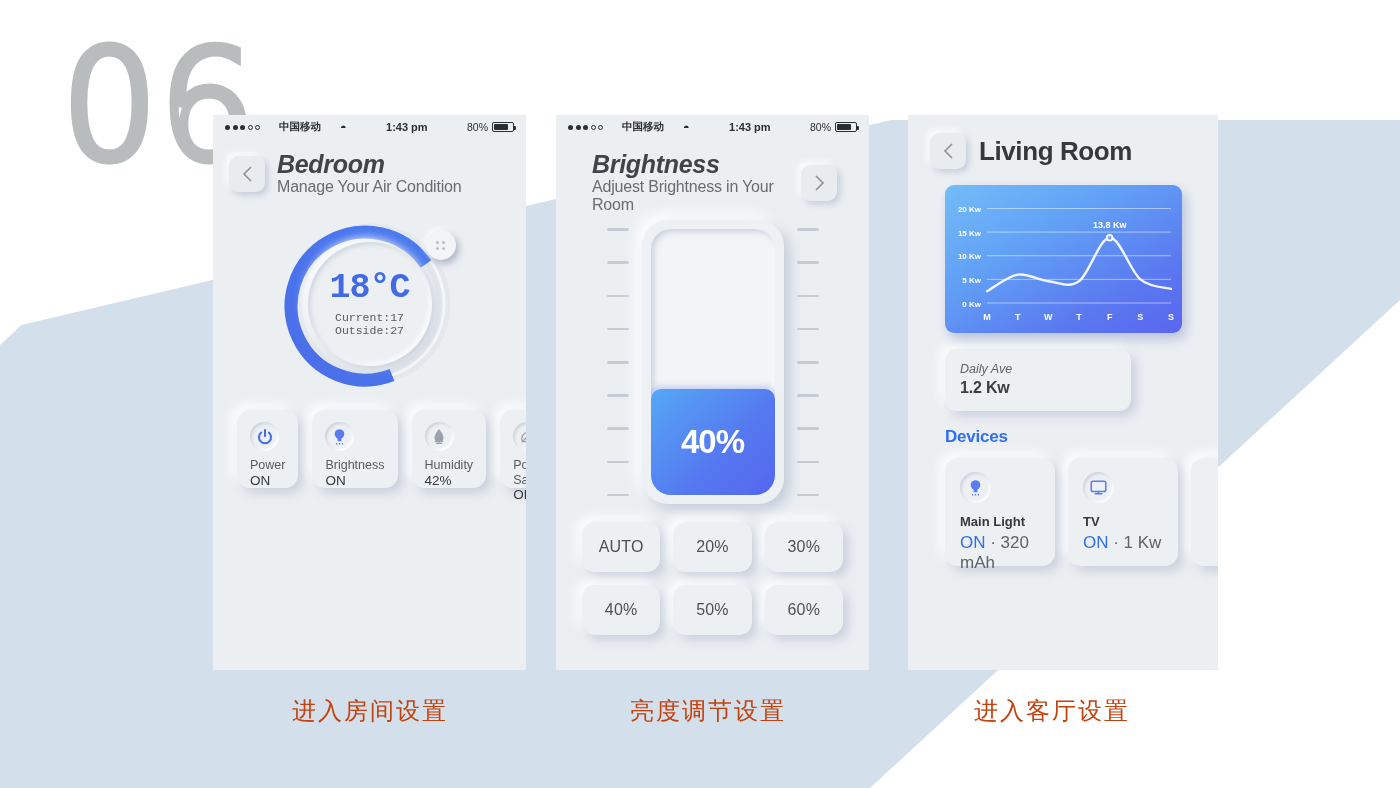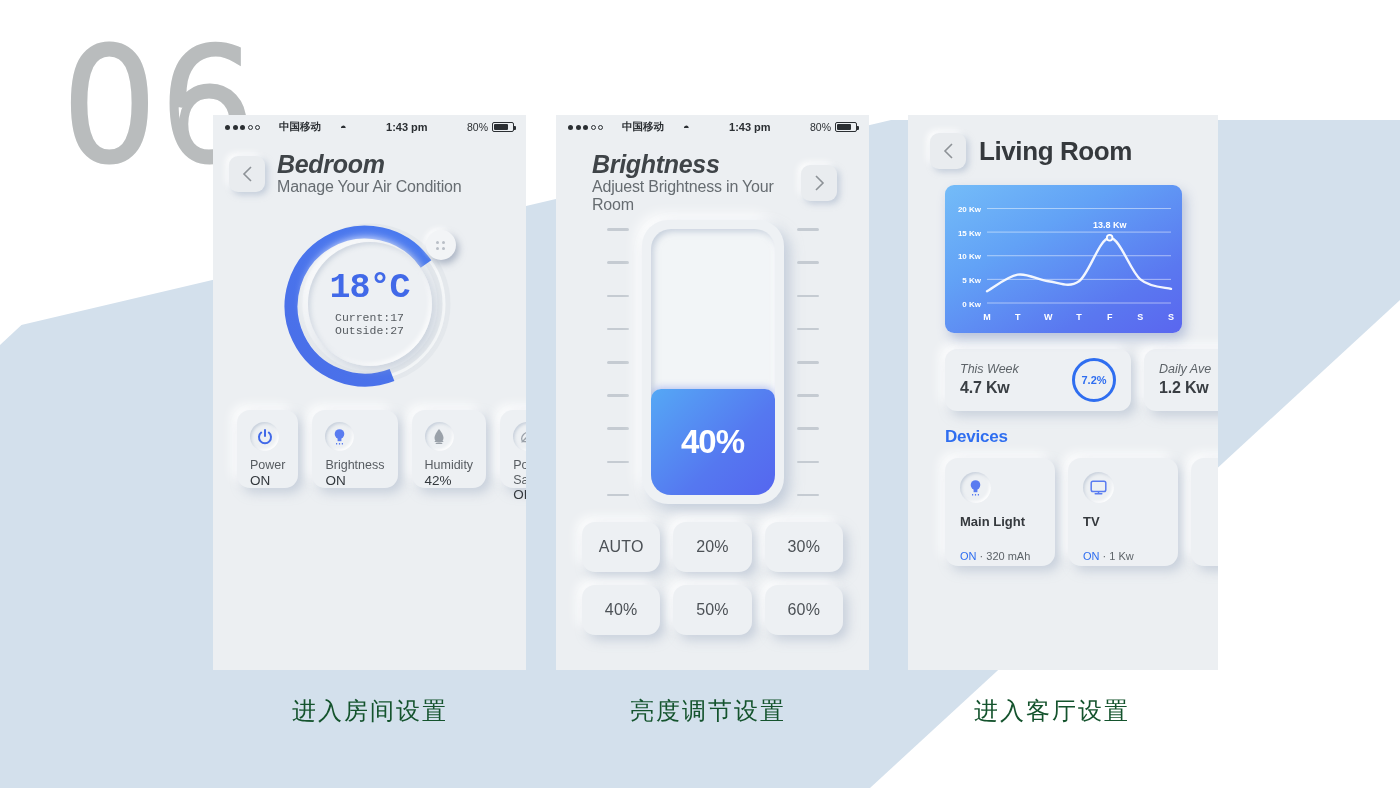--- a/index.html
+++ b/index.html
@@ -172,26 +172,26 @@
     width:110px;height:108px;border-radius:13px;background:#edf0f3;flex:none;box-sizing:border-box;
     padding:14px 0 0 15px;
     box-shadow:5px 5px 11px rgba(163,177,198,.5), -5px -5px 11px rgba(255,255,255,.95);
   }
   .dev-ic{
     width:31px;height:31px;border-radius:50%;background:#edf0f3;
     box-shadow: inset 1.5px 1.5px 3px rgba(163,177,198,.5), inset -1.5px -1.5px 3px #fff;
     display:flex;align-items:center;justify-content:center;margin-bottom:11px;
   }
   .dev-n{font-size:13px;font-weight:700;color:#35393d;line-height:1.2;}
-  .dev-s{font-size:11px;color:#5d6368;margin-top:20px;}
+  .dev-s{font-size:17px;color:#5d6368;margin-top:3px;}
   .dev-s b{color:#2f6ef0;font-weight:400;}
   
   .cap{
     position:absolute;z-index:3;top:695px;
-    font-size:24px;color:#14532d;letter-spacing:2px;
+    font-size:24px;color:#c2410c;letter-spacing:2px;
     font-family:"DejaVu Sans","Liberation Sans",sans-serif;
     white-space:nowrap;
   }
 </style>
 </head>
 <body>
 
 <svg id="bg" width="1400" height="788" viewBox="0 0 1400 788">
   <rect x="0" y="0" width="1400" height="788" fill="#ffffff"></rect>
   <polygon points="1400,0 1400,330 910,788 0,788 0,330" fill="#d3e0ec"></polygon>
@@ -425,27 +425,20 @@
         <text x="226" y="135" text-anchor="middle" fill="#ffffff" font-size="9" font-weight="bold" font-family="&quot;Liberation Sans&quot;,sans-serif">S</text>
         <path d="M42,106.18181818181819 C47.111111111111114,103.42424242424244 62.44444444444445,91.2909090909091 72.66666666666667,89.63636363636364 C82.8888888888889,87.98181818181818 93.11111111111111,95.15151515151516 103.33333333333334,96.25454545454545 C113.55555555555557,97.35757575757575 123.77777777777777,103.5030303030303 134,96.25454545454545 C144.22222222222223,89.0060606060606 154.44444444444446,53.07878787878788 164.66666666666669,52.763636363636365 C174.8888888888889,52.44848484848485 185.11111111111111,85.85454545454544 195.33333333333334,94.36363636363636 C205.55555555555557,102.87272727272727 220.88888888888889,102.24242424242424 226,103.81818181818181" fill="none" stroke="#ffffff" stroke-width="2.4" stroke-linecap="round" opacity="0.92"></path>
         <circle cx="164.66666666666669" cy="52.763636363636365" r="2.8" fill="#7fa8f2" stroke="#ffffff" stroke-width="1.8"></circle>
         <text x="164.66666666666669" y="42.763636363636365" text-anchor="middle" fill="#ffffff" font-size="9" font-weight="bold" font-family="&quot;Liberation Sans&quot;,sans-serif">13.8 Kw</text>
       </svg>
   </div>
 
   <div class="stats">
     <div class="stat">
       <div>
-        <div class="stat-lbl">This Week</div>
-        <div class="stat-val">4.7 Kw</div>
-      </div>
-      <div class="ring">7.2%</div>
-    </div>
-    <div class="stat">
-      <div>
         <div class="stat-lbl">Daily Ave</div>
         <div class="stat-val">1.2 Kw</div>
       </div>
     </div>
   </div>
 
   <div class="dev-h">Devices</div>
 
   <div class="devs">
     <div class="dev">

